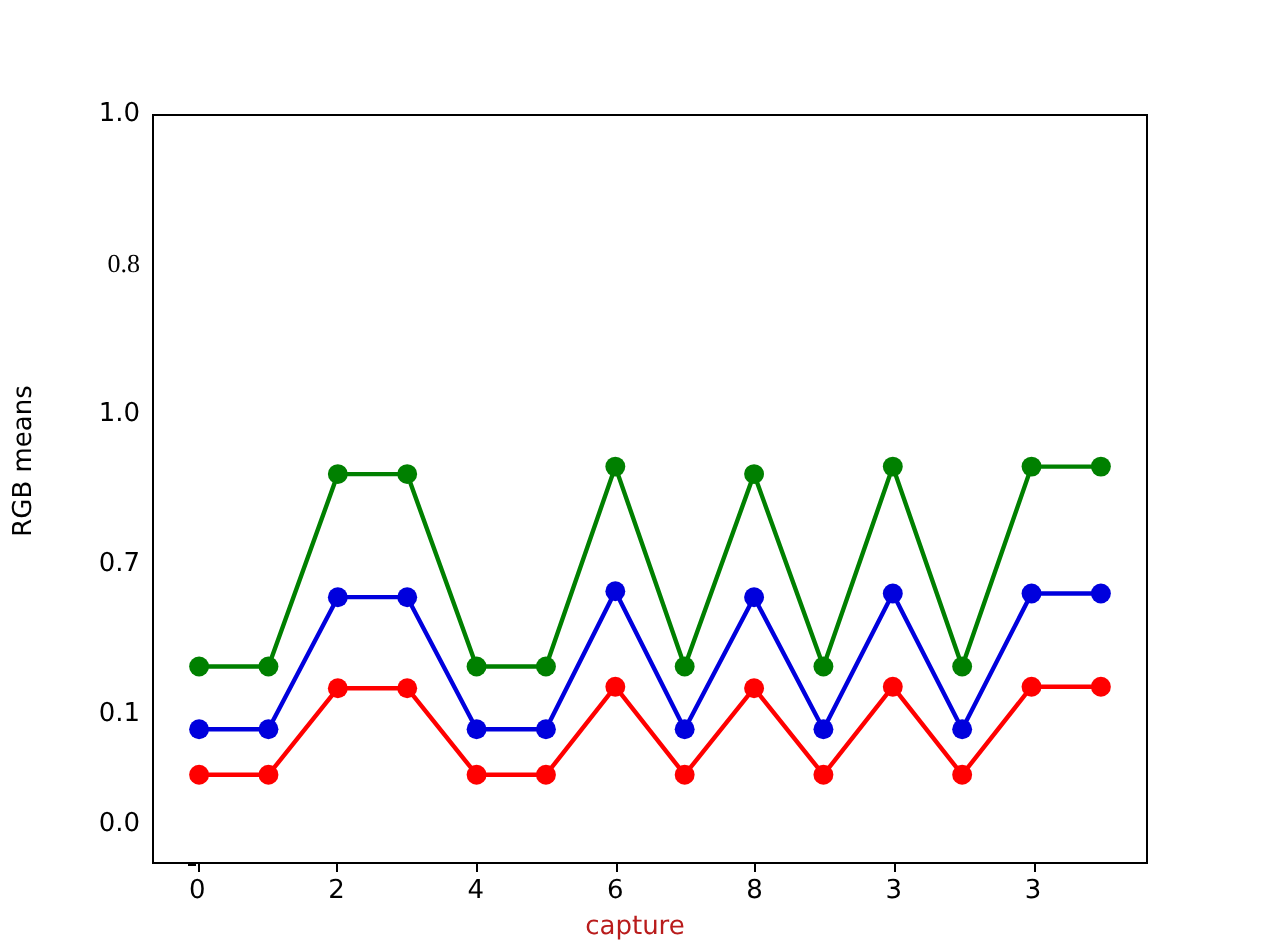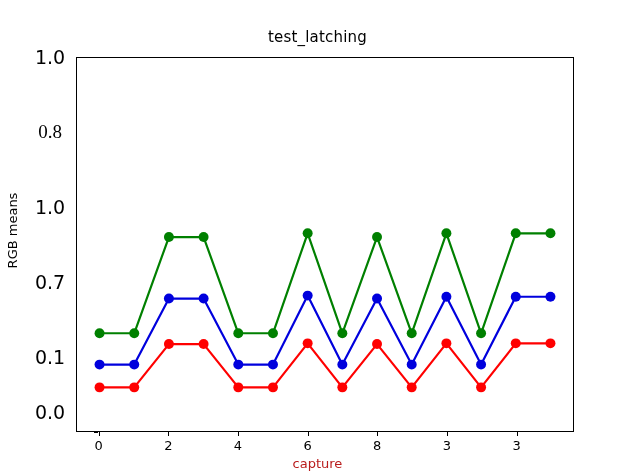--- a/index.html
+++ b/index.html
@@ -45,22 +45,22 @@
     left: 0;
     top: 0;
     width: 100%;
     height: 100%;
     display: block;
   }
   .tick-label-y {
     position: absolute;
     right: 0;
     width: 40px;
-    text-align: center;
-    font-size: 19px;
+    text-align: right;
+    font-size: 13px;
     color: #000000;
     transform: translateY(-50%);
   }
   #y-ticks {
     position: absolute;
     left: 22px;
     top: 0;
     width: 48px;
     height: 476px;
   }
@@ -105,21 +105,20 @@
     color: #000000;
     transform: rotate(-90deg);
     transform-origin: center center;
   }
 </style>
 </head>
 <body>
 
 <div id="figure">
 
-  <div id="chart-title">test_latching</div>
 
   <div id="y-axis-label">RGB means</div>
   <div id="x-axis-label">capture</div>
 
   <div id="y-ticks">
       <div class="tick-label-y" style="top: 412px;">0.0</div>
       <div class="tick-mark-y" style="top: 432px;"></div>
       <div class="tick-label-y" style="top: 357px;">0.1</div>
       <div class="tick-mark-y" style="top: 357px;"></div>
       <div class="tick-label-y" style="top: 282px;">0.7</div>

